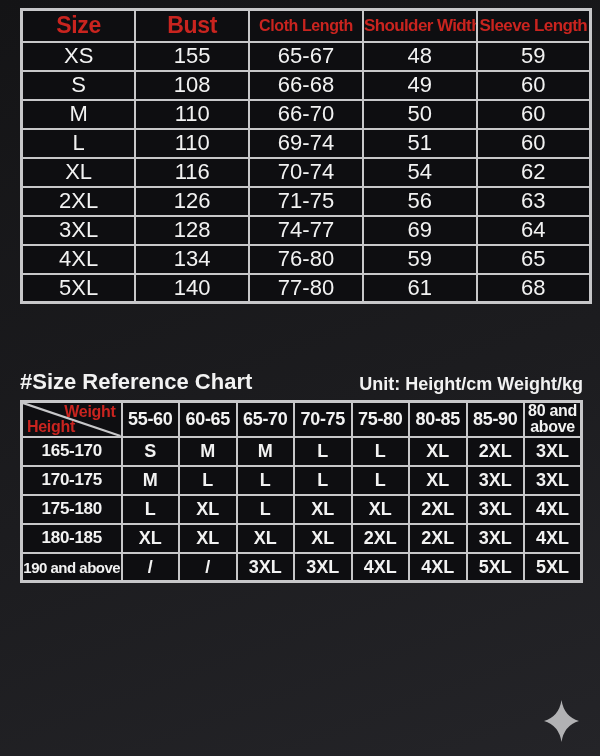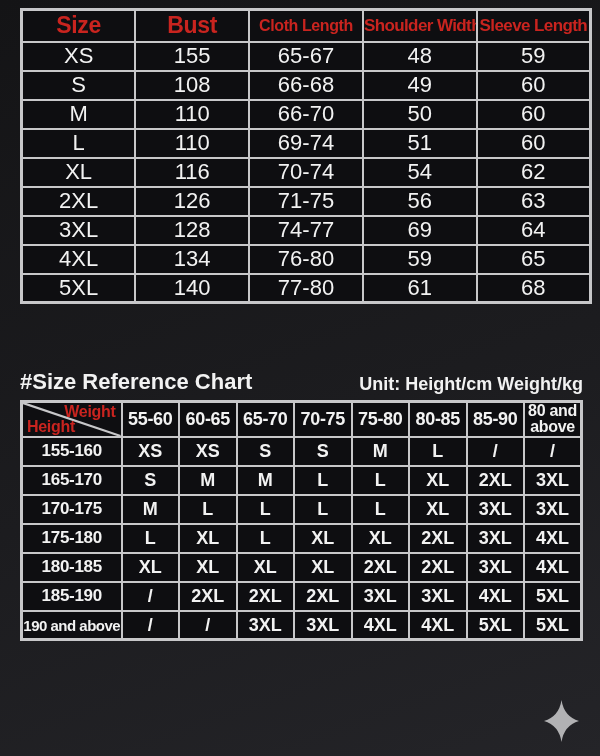--- a/index.html
+++ b/index.html
@@ -184,31 +184,20 @@
         <th>65-70</th>
         <th>70-75</th>
         <th>75-80</th>
         <th>80-85</th>
         <th>85-90</th>
         <th class="wrap">80 and above</th>
       </tr>
   </thead>
   <tbody>
       <tr>
-        <th>155-160</th>
-        <td>XS</td>
-        <td>XS</td>
-        <td>S</td>
-        <td>S</td>
-        <td>M</td>
-        <td>L</td>
-        <td>/</td>
-        <td>/</td>
-      </tr>
-      <tr>
         <th>165-170</th>
         <td>S</td>
         <td>M</td>
         <td>M</td>
         <td>L</td>
         <td>L</td>
         <td>XL</td>
         <td>2XL</td>
         <td>3XL</td>
       </tr>
@@ -237,31 +226,20 @@
       <tr>
         <th>180-185</th>
         <td>XL</td>
         <td>XL</td>
         <td>XL</td>
         <td>XL</td>
         <td>2XL</td>
         <td>2XL</td>
         <td>3XL</td>
         <td>4XL</td>
-      </tr>
-      <tr>
-        <th>185-190</th>
-        <td>/</td>
-        <td>2XL</td>
-        <td>2XL</td>
-        <td>2XL</td>
-        <td>3XL</td>
-        <td>3XL</td>
-        <td>4XL</td>
-        <td>5XL</td>
       </tr>
       <tr>
         <th class="small">190 and above</th>
         <td>/</td>
         <td>/</td>
         <td>3XL</td>
         <td>3XL</td>
         <td>4XL</td>
         <td>4XL</td>
         <td>5XL</td>

